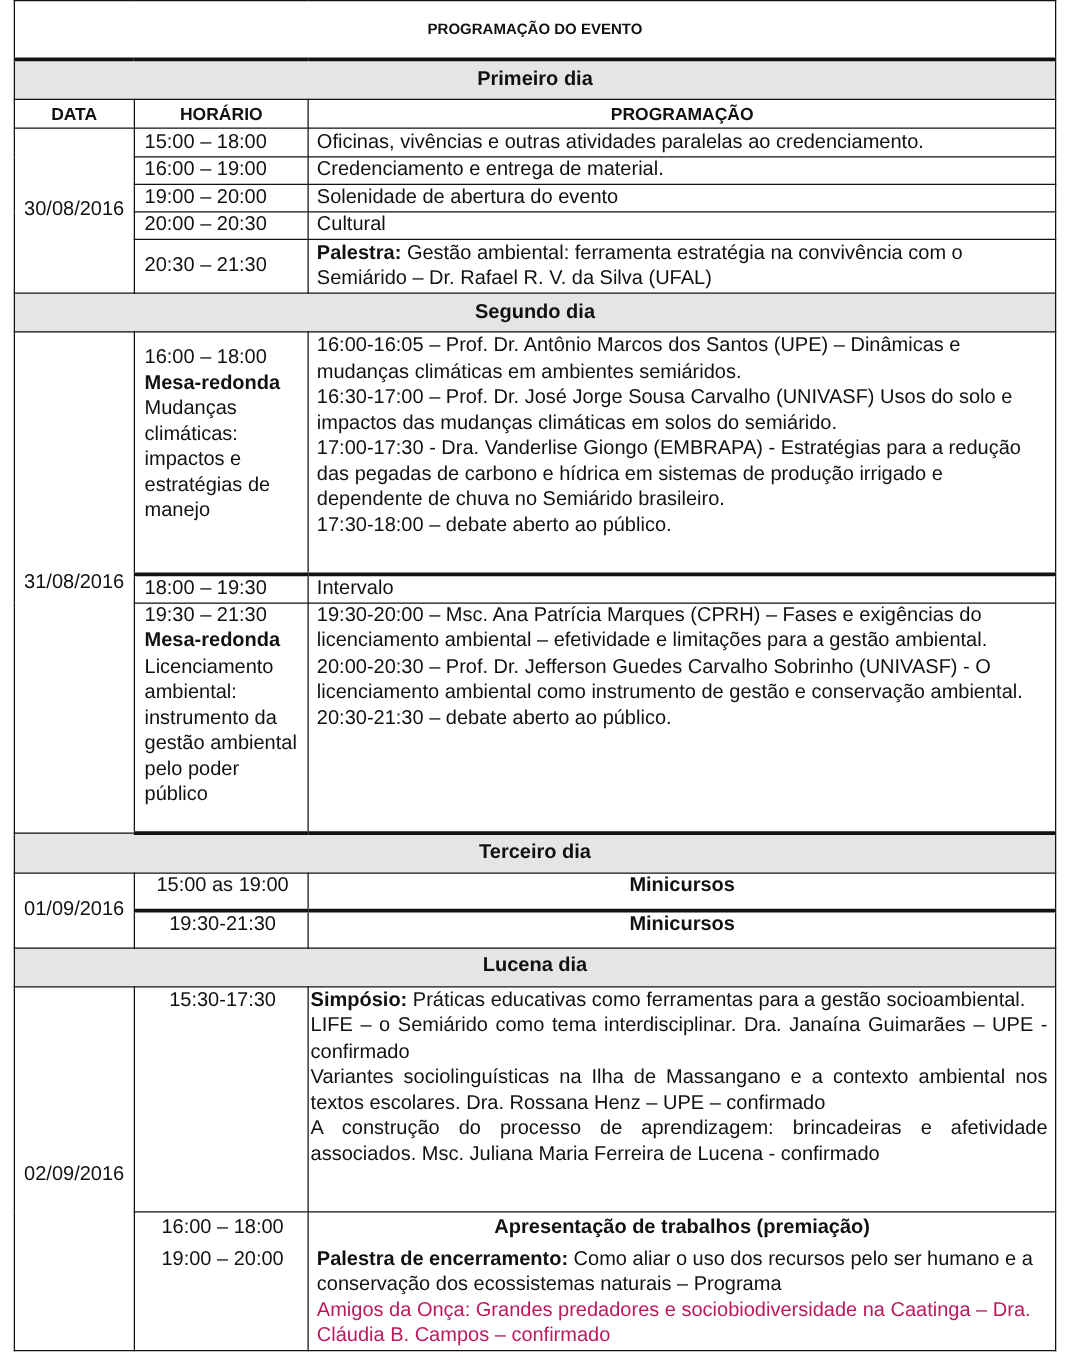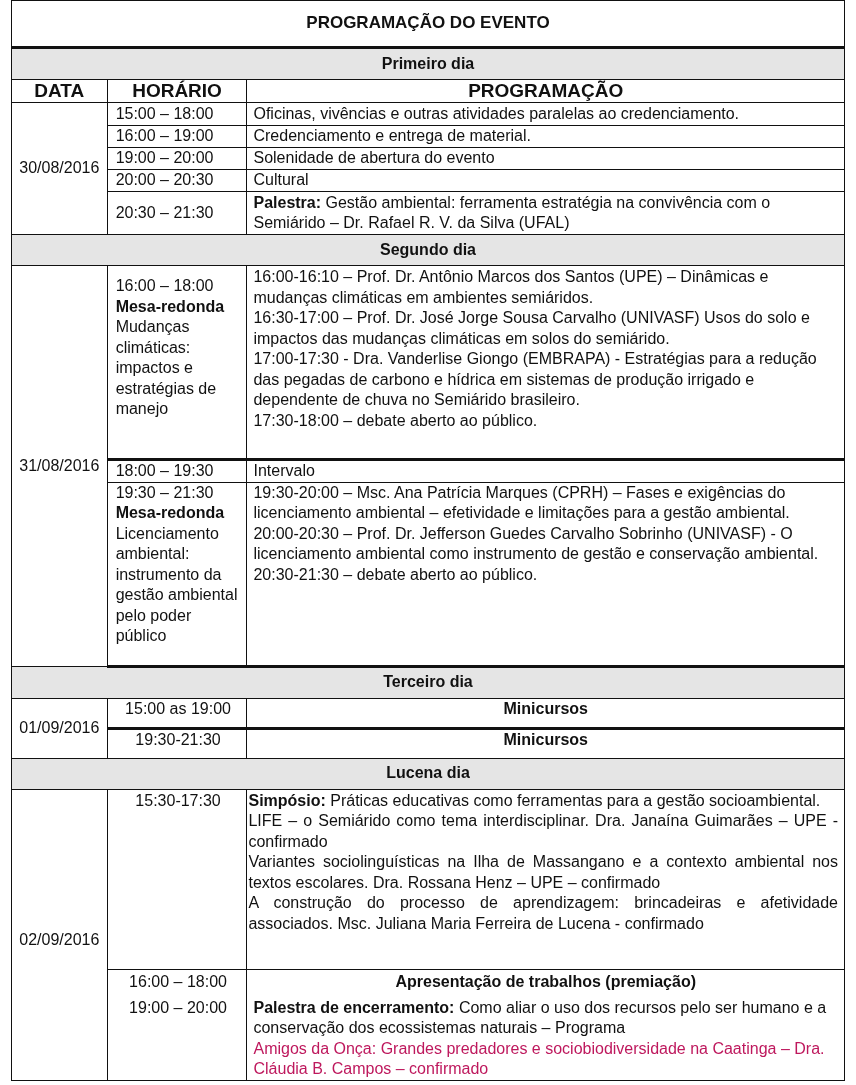--- a/index.html
+++ b/index.html
@@ -4,23 +4,23 @@
 <style>
   html, body { margin: 0; padding: 0; background: #ffffff; }
   body { width: 856px; height: 1085px; overflow: hidden; position: relative;
          font-family: "Liberation Sans", sans-serif; color: #111; font-size: 16px; }
   .sheet { position: absolute; left: 11px; top: 0; width: 834px; }
   table { border-collapse: collapse; width: 834px; table-layout: fixed; }
   td, th { border: 1.5px solid #111; padding: 0 6px; vertical-align: middle; line-height: 20.5px; }
   .c1 { width: 93px; }
   .c2 { width: 136px; }
   .c3 { width: 581px; }
-  .title { height: 45px; text-align: center; font-weight: bold; font-size: 17px; border-bottom: 3px solid #111; margin-top: 25px; }
+  .title { height: 45px; text-align: center; font-weight: bold; font-size: 12px; border-bottom: 3px solid #111; margin-top: 25px; }
   .dayhdr { background: #e5e5e5; text-align: center; font-weight: bold; height: 30px; font-size: 16px; }
-  .colhdr th { font-weight: bold; text-align: center; height: 22px; font-size: 19px; }
+  .colhdr th { font-weight: bold; text-align: center; height: 22px; font-size: 14px; }
   .date { text-align: center; font-size: 16px; padding: 0 4px; }
   .time { font-size: 16px; padding-left: 8px; }
   .time.center { text-align: center; }
   .prog { font-size: 16px; padding-left: 6px; }
   .prog.center { text-align: center; font-weight: bold; }
   .prog.justify { text-align: justify; padding-left: 1px; }
   .b { font-weight: bold; }
   .grey { color: #be185d; }
   .line { display: block; }
   .top { vertical-align: top; }
@@ -79,21 +79,21 @@
     <td colspan="3" class="dayhdr">Segundo dia</td>
   </tr>
   <tr>
     <td rowspan="3" class="date">31/08/2016</td>
     <td class="time top" style="height:182px; padding-top:10px;">
       <span class="line">16:00 – 18:00</span>
       <span class="line b">Mesa-redonda</span>
       <span class="line">Mudanças climáticas: impactos e estratégias de manejo</span>
     </td>
     <td class="prog top" style="padding-top:1px;">
-      <span class="line">16:00-16:10 – Prof. Dr. Antônio Marcos dos Santos (UPE) – Dinâmicas e mudanças climáticas em ambientes semiáridos.</span>
+      <span class="line">16:00-16:05 – Prof. Dr. Antônio Marcos dos Santos (UPE) – Dinâmicas e mudanças climáticas em ambientes semiáridos.</span>
       <span class="line">16:30-17:00 – Prof. Dr. José Jorge Sousa Carvalho (UNIVASF) Usos do solo e impactos das mudanças climáticas em solos do semiárido.</span>
       <span class="line">17:00-17:30 - Dra. Vanderlise Giongo (EMBRAPA) - Estratégias para a redução das pegadas de carbono e hídrica em sistemas de produção irrigado e dependente de chuva no Semiárido brasileiro.</span>
       <span class="line">17:30-18:00 – debate aberto ao público.</span>
     </td>
   </tr>
   <tr>
     <td class="time thick-top" style="height:20px">18:00 – 19:30</td>
     <td class="prog thick-top">Intervalo</td>
   </tr>
   <tr>

